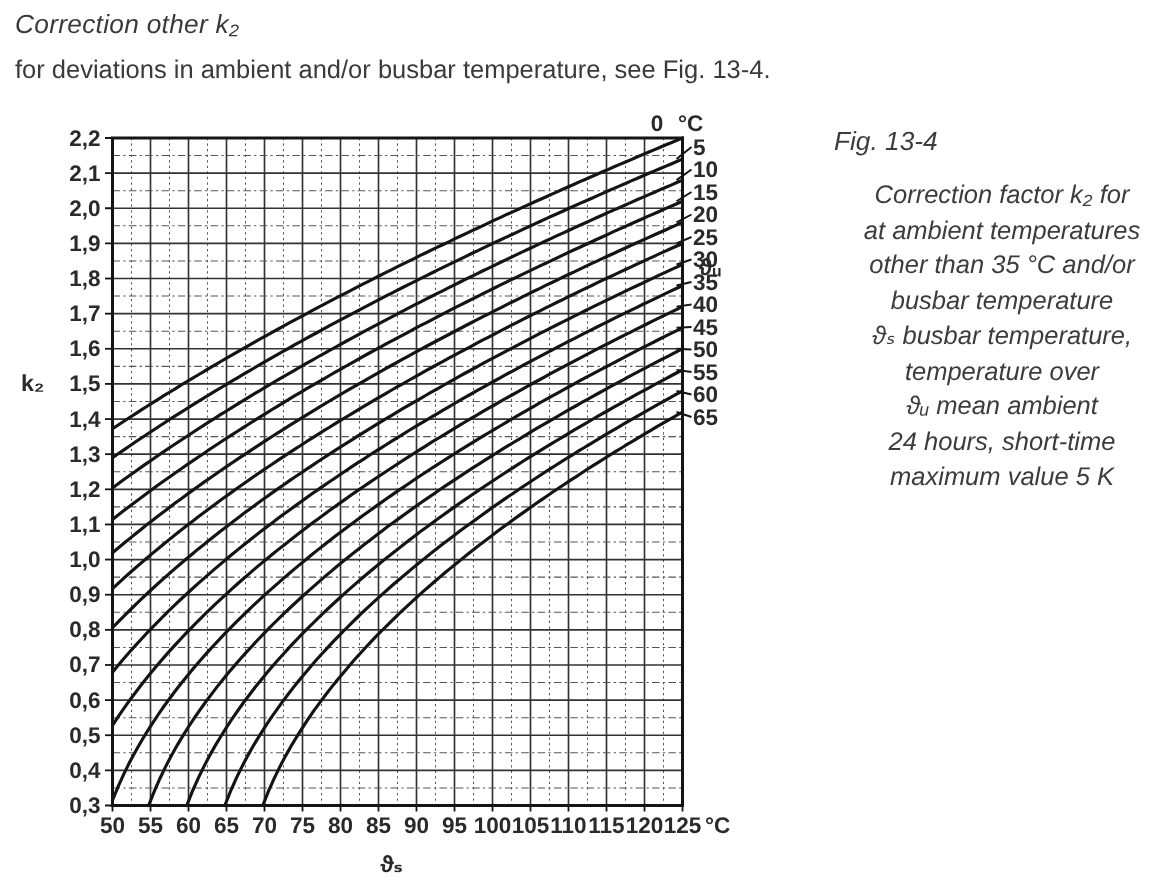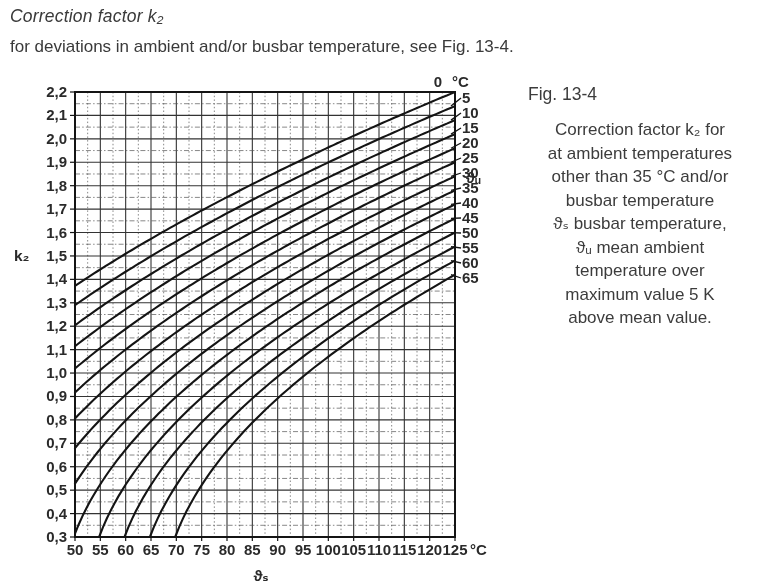--- a/index.html
+++ b/index.html
@@ -16,30 +16,30 @@
     position:absolute;left:10px;top:37px;
     font-size:17px;color:#3a3a3a;text-align:right;
   }
   .chart-wrap{position:absolute;left:0;top:60px;width:540px;height:527px;}
   #chart-svg{position:absolute;left:0;top:0;}
   #chart-svg text{
     font-family:"Liberation Sans","DejaVu Sans",sans-serif;
     fill:#2a2a2a;
   }
   .caption{
-    position:absolute;left:528px;top:84px;width:224px;
-    color:#3c3c3c;
+    position:absolute;left:556px;top:84px;width:224px;
+    font-style:italic;color:#3c3c3c;
   }
   .fig-label{font-size:17.5px;margin-bottom:13px;}
   .cap-line{font-size:17px;line-height:23.5px;white-space:nowrap;text-align:center;}
 </style>
 </head>
 <body>
 
-<div class="title">Correction factor k₂</div>
+<div class="title">Correction other k₂</div>
 <div class="subtitle">for deviations in ambient and/or busbar temperature, see Fig. 13-4.</div>
 
 <div class="chart-wrap">
   <svg id="chart-svg" width="540" height="527" viewBox="0 60 540 527">
       <line x1="75" y1="92" x2="75" y2="537" stroke="#333333" stroke-width="1.1" stroke-dasharray="none"></line>
       <line x1="87.66666666666667" y1="92" x2="87.66666666666667" y2="537" stroke="#555555" stroke-width="0.7" stroke-dasharray="1.5,2.2"></line>
       <line x1="100.33333333333333" y1="92" x2="100.33333333333333" y2="537" stroke="#333333" stroke-width="1.1" stroke-dasharray="none"></line>
       <line x1="113" y1="92" x2="113" y2="537" stroke="#555555" stroke-width="0.7" stroke-dasharray="1.5,2.2"></line>
       <line x1="125.66666666666666" y1="92" x2="125.66666666666666" y2="537" stroke="#333333" stroke-width="1.1" stroke-dasharray="none"></line>
       <line x1="138.33333333333331" y1="92" x2="138.33333333333331" y2="537" stroke="#555555" stroke-width="0.7" stroke-dasharray="1.5,2.2"></line>
@@ -230,18 +230,18 @@
 </div>
 
 <div class="caption">
   <div class="fig-label">Fig. 13-4</div>
   <div id="caption-lines">
       <div class="cap-line">Correction factor k₂ for</div>
       <div class="cap-line">at ambient temperatures</div>
       <div class="cap-line">other than 35 °C and/or</div>
       <div class="cap-line">busbar temperature</div>
       <div class="cap-line">ϑₛ busbar temperature,</div>
+      <div class="cap-line">temperature over</div>
       <div class="cap-line">ϑᵤ mean ambient</div>
-      <div class="cap-line">temperature over</div>
+      <div class="cap-line">24 hours, short-time</div>
       <div class="cap-line">maximum value 5 K</div>
-      <div class="cap-line">above mean value.</div>
     </div>
 </div>
 
 </body></html>

